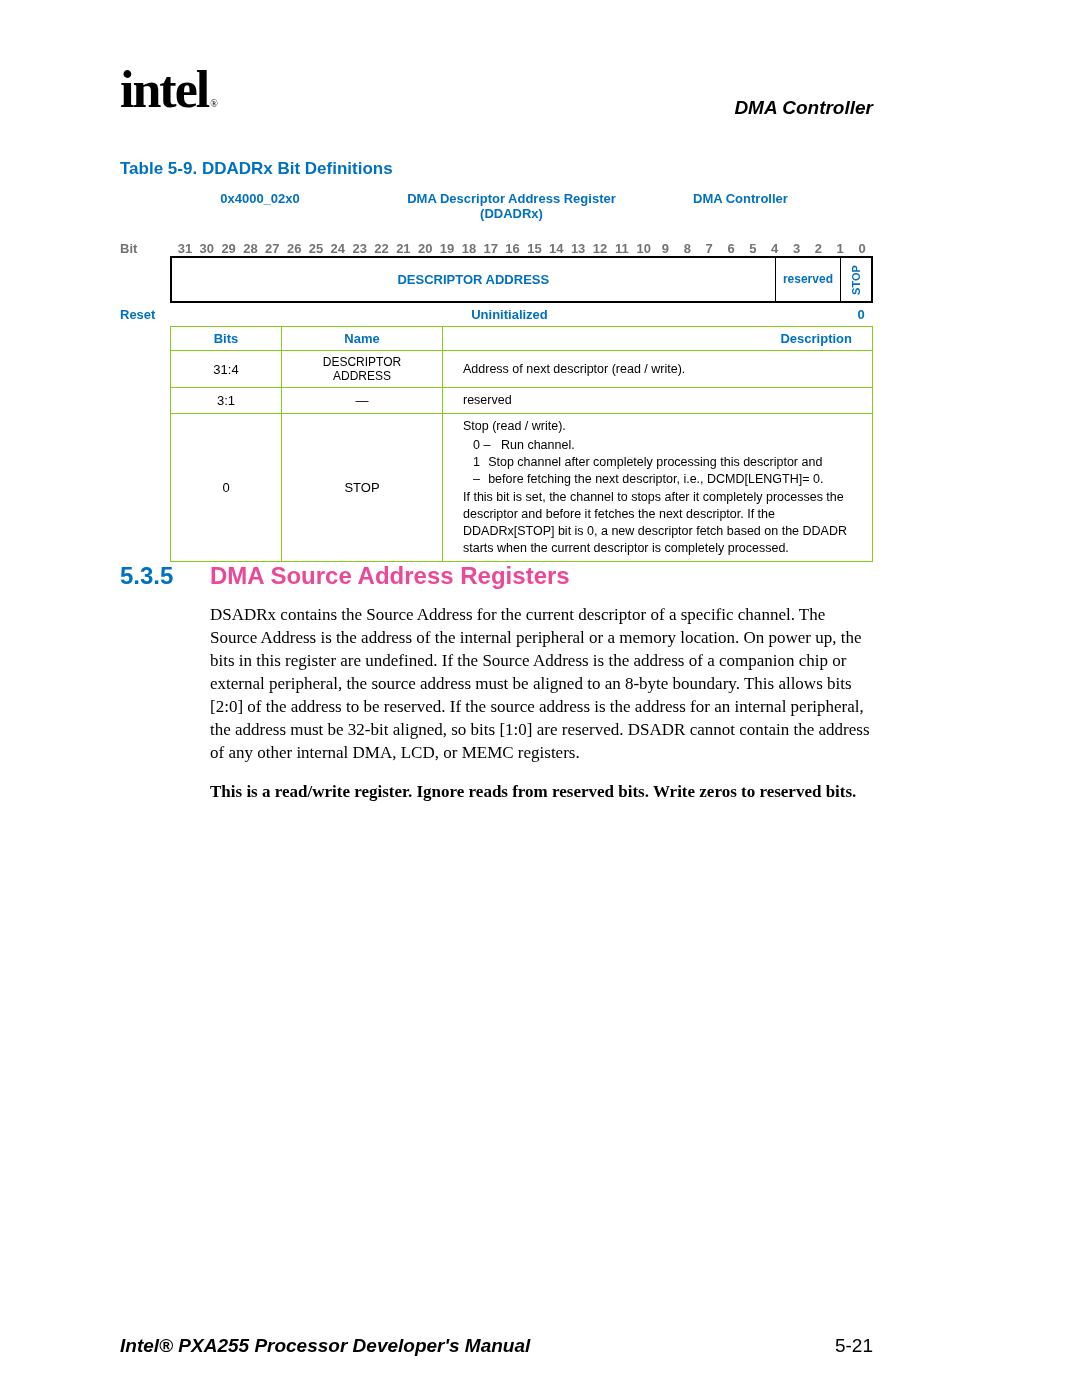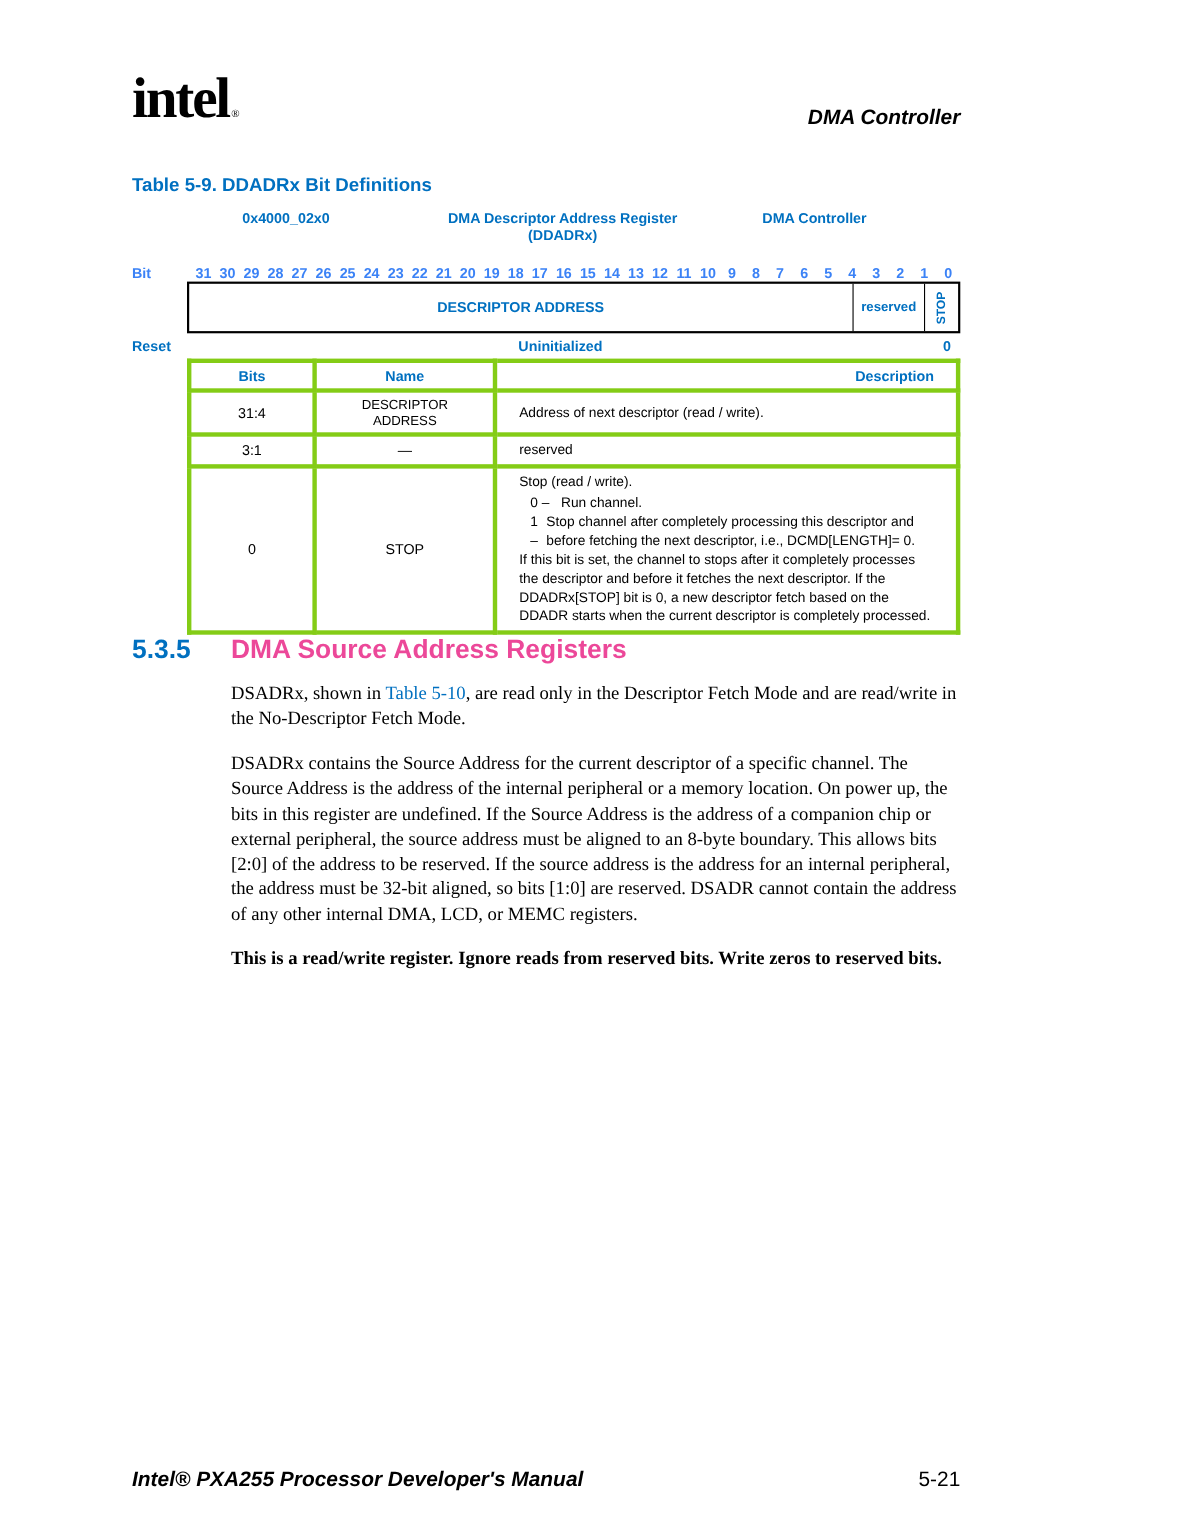--- a/index.html
+++ b/index.html
@@ -59,21 +59,21 @@
     margin-bottom: 20px;
   }
   .reg-meta > div { text-align: center; }
   .reg-meta .col-a { width: 180px; text-align: center; }
   .reg-meta .col-b { flex: 1; text-align: center; }
   .reg-meta .col-c { width: 180px; text-align: left; padding-left: 20px;}
   .bit-row {
     display: flex;
     align-items: flex-start;
     font-size: 13px;
-    color: #3b82f6;
+    color: #737373;
     font-weight: bold;
   }
   .bit-row .label {
     width: 50px;
     text-align: left;
     padding-right: 4px;
   }
   .bit-grid {
     display: flex;
     flex: 1;
@@ -129,21 +129,21 @@
   .reset-row .label { width: 50px; }
   .reset-row .uninit { flex: 1; text-align: center; }
   .reset-row .zero { width: 24px; text-align: center; }
   .def-table {
     border-collapse: collapse;
     width: calc(100% - 50px);
     margin-left: 50px;
     font-size: 13px;
   }
   .def-table th, .def-table td {
-    border: 4px solid #84cc16;
+    border: 1px solid #84cc16;
     padding: 4px 20px;
     vertical-align: middle;
   }
   .def-table th {
     color: #0070c0;
     font-weight: bold;
     text-align: right;
     font-size: 13px;
   }
   .def-table .col-bits { width: 70px; text-align: center; }
@@ -305,23 +305,20 @@
         </td>
       </tr>
     </tbody>
   </table>
 
   <div class="section-heading">
     <div class="num">5.3.5</div>
     <div class="title">DMA Source Address Registers</div>
   </div>
 
-  <p class="body-text">
-    <span>DSADRx, shown in </span><span class="link">Table 5-10</span><span>, are read only in the Descriptor Fetch Mode and are read/write in the No-Descriptor Fetch Mode.</span>
-  </p>
 
   <p class="body-text">DSADRx contains the Source Address for the current descriptor of a specific channel. The Source Address is the address of the internal peripheral or a memory location. On power up, the bits in this register are undefined. If the Source Address is the address of a companion chip or external peripheral, the source address must be aligned to an 8-byte boundary. This allows bits [2:0] of the address to be reserved. If the source address is the address for an internal peripheral, the address must be 32-bit aligned, so bits [1:0] are reserved. DSADR cannot contain the address of any other internal DMA, LCD, or MEMC registers.</p>
 
   <p class="body-bold">This is a read/write register. Ignore reads from reserved bits. Write zeros to reserved bits.</p>
 
   <div class="footer">
     <div class="left">Intel® PXA255 Processor Developer's Manual</div>
     <div>5-21</div>
   </div>
 

